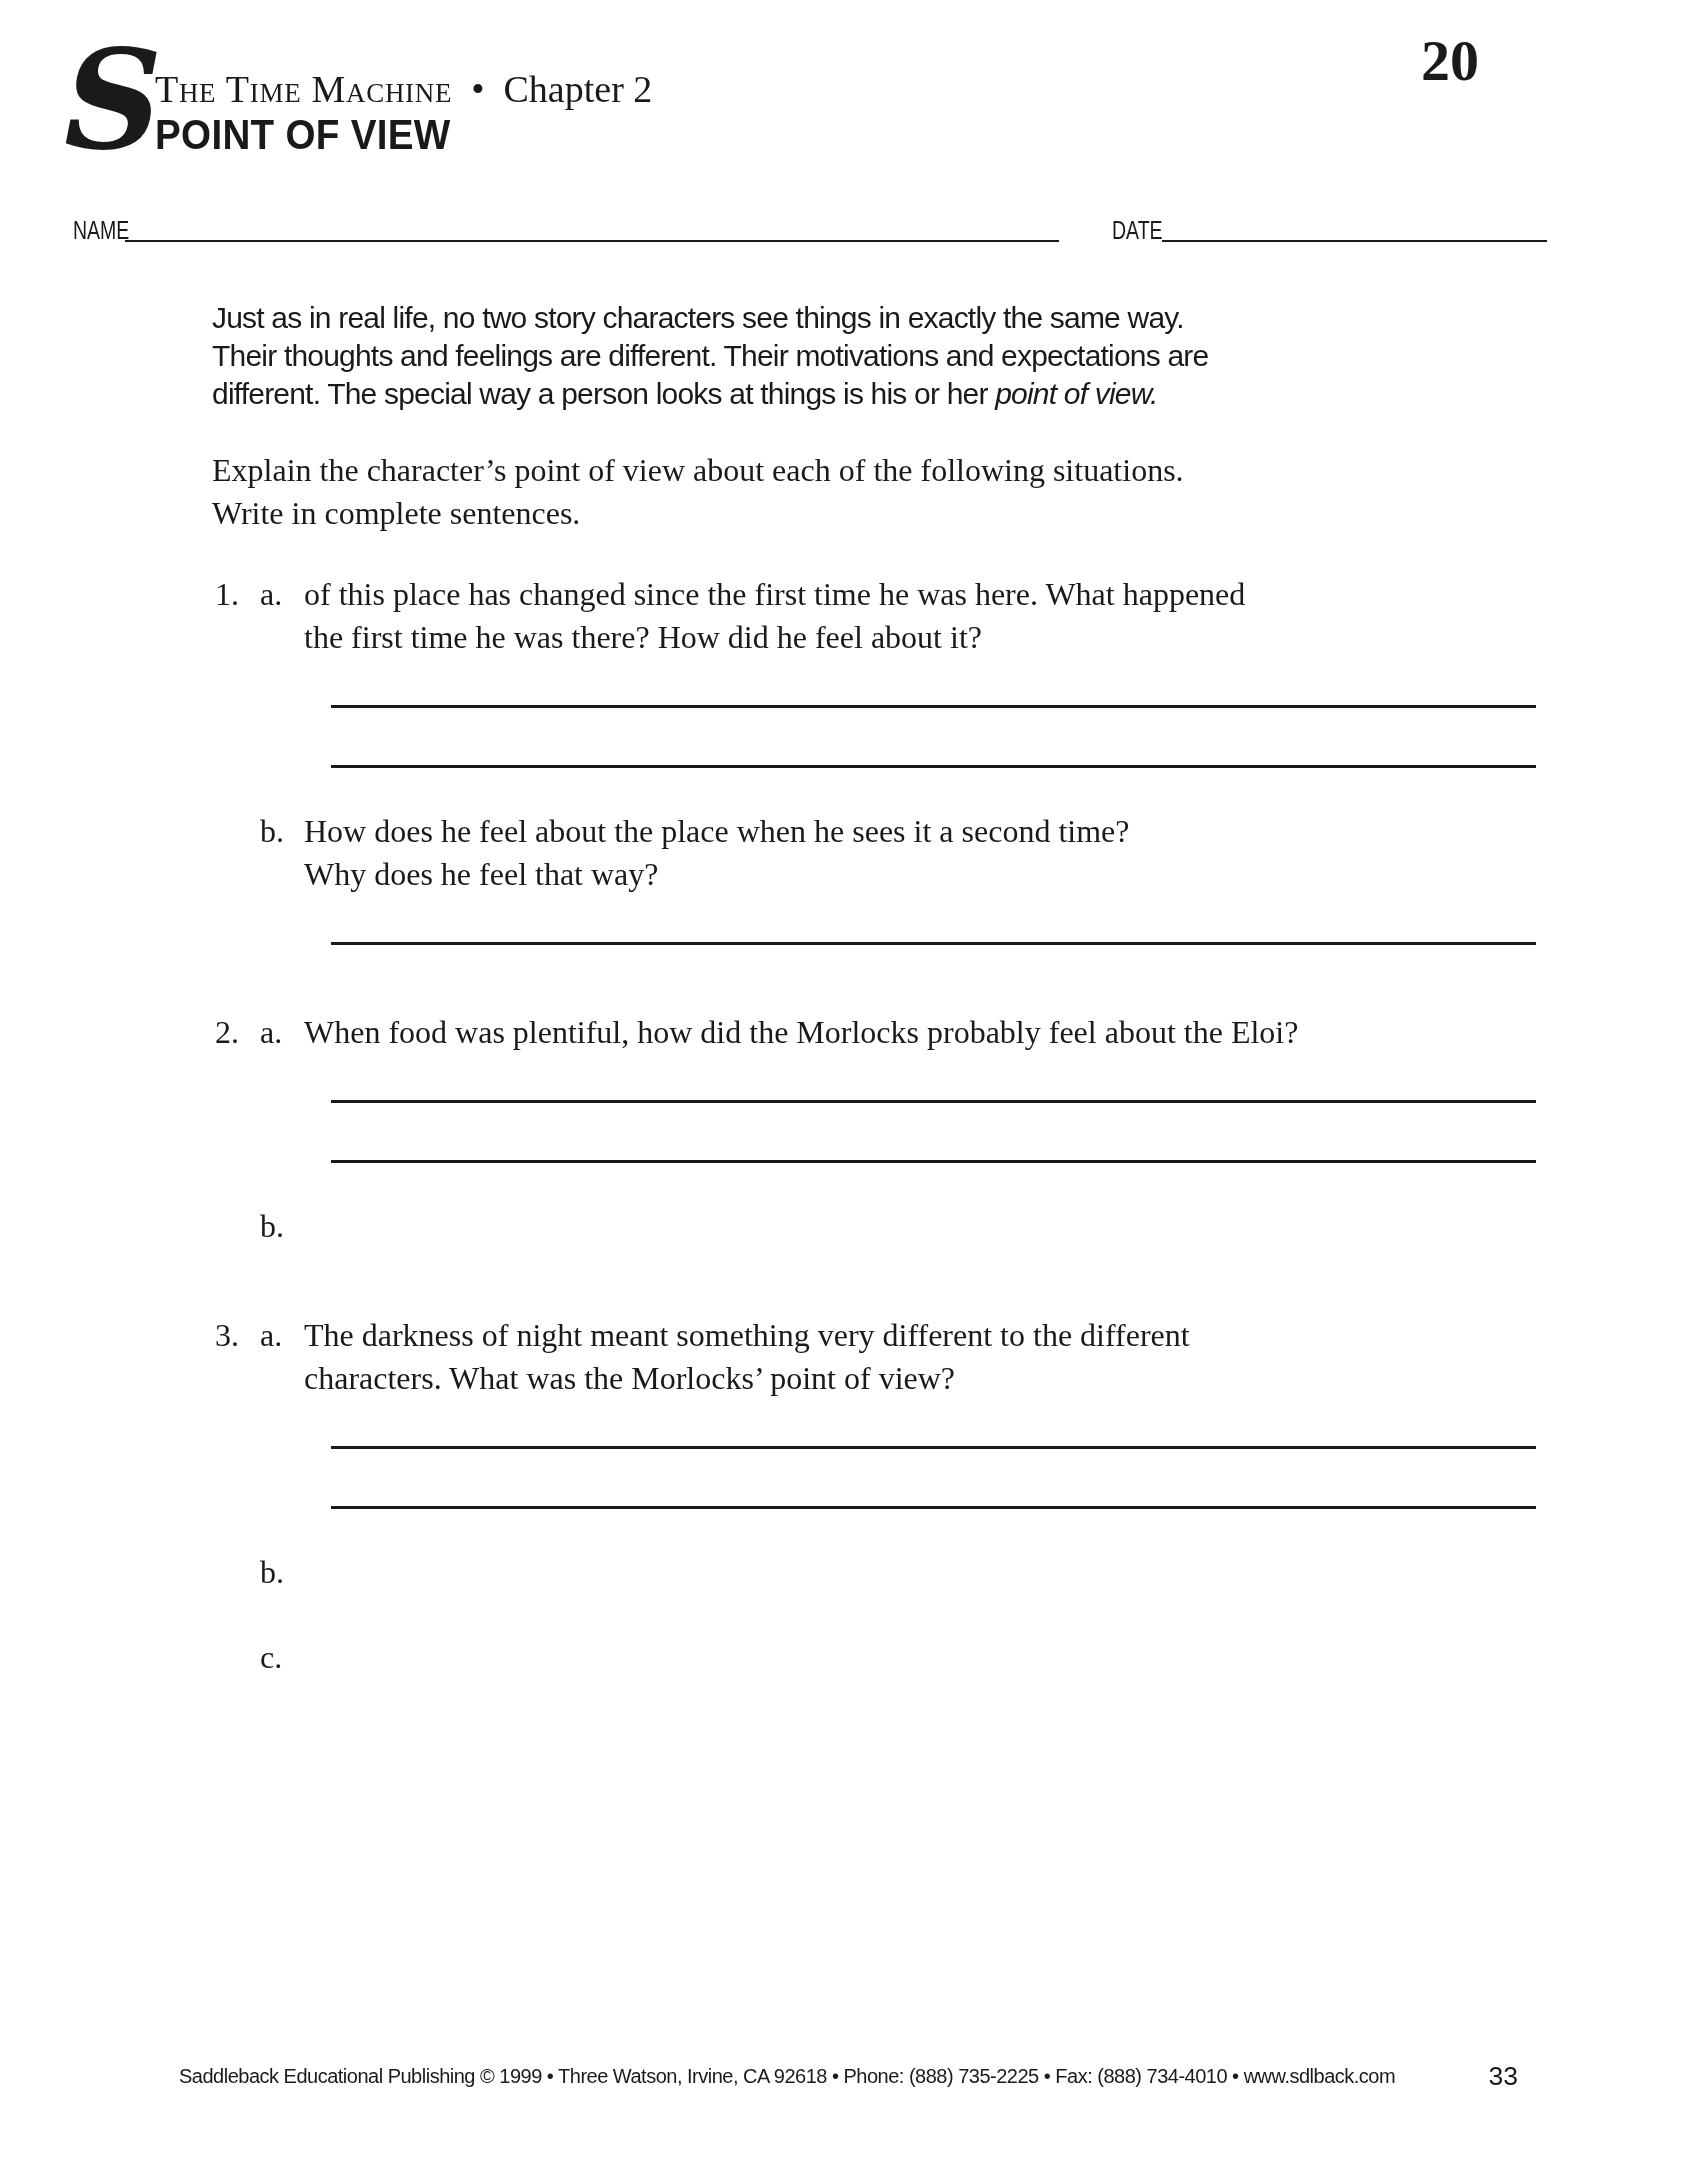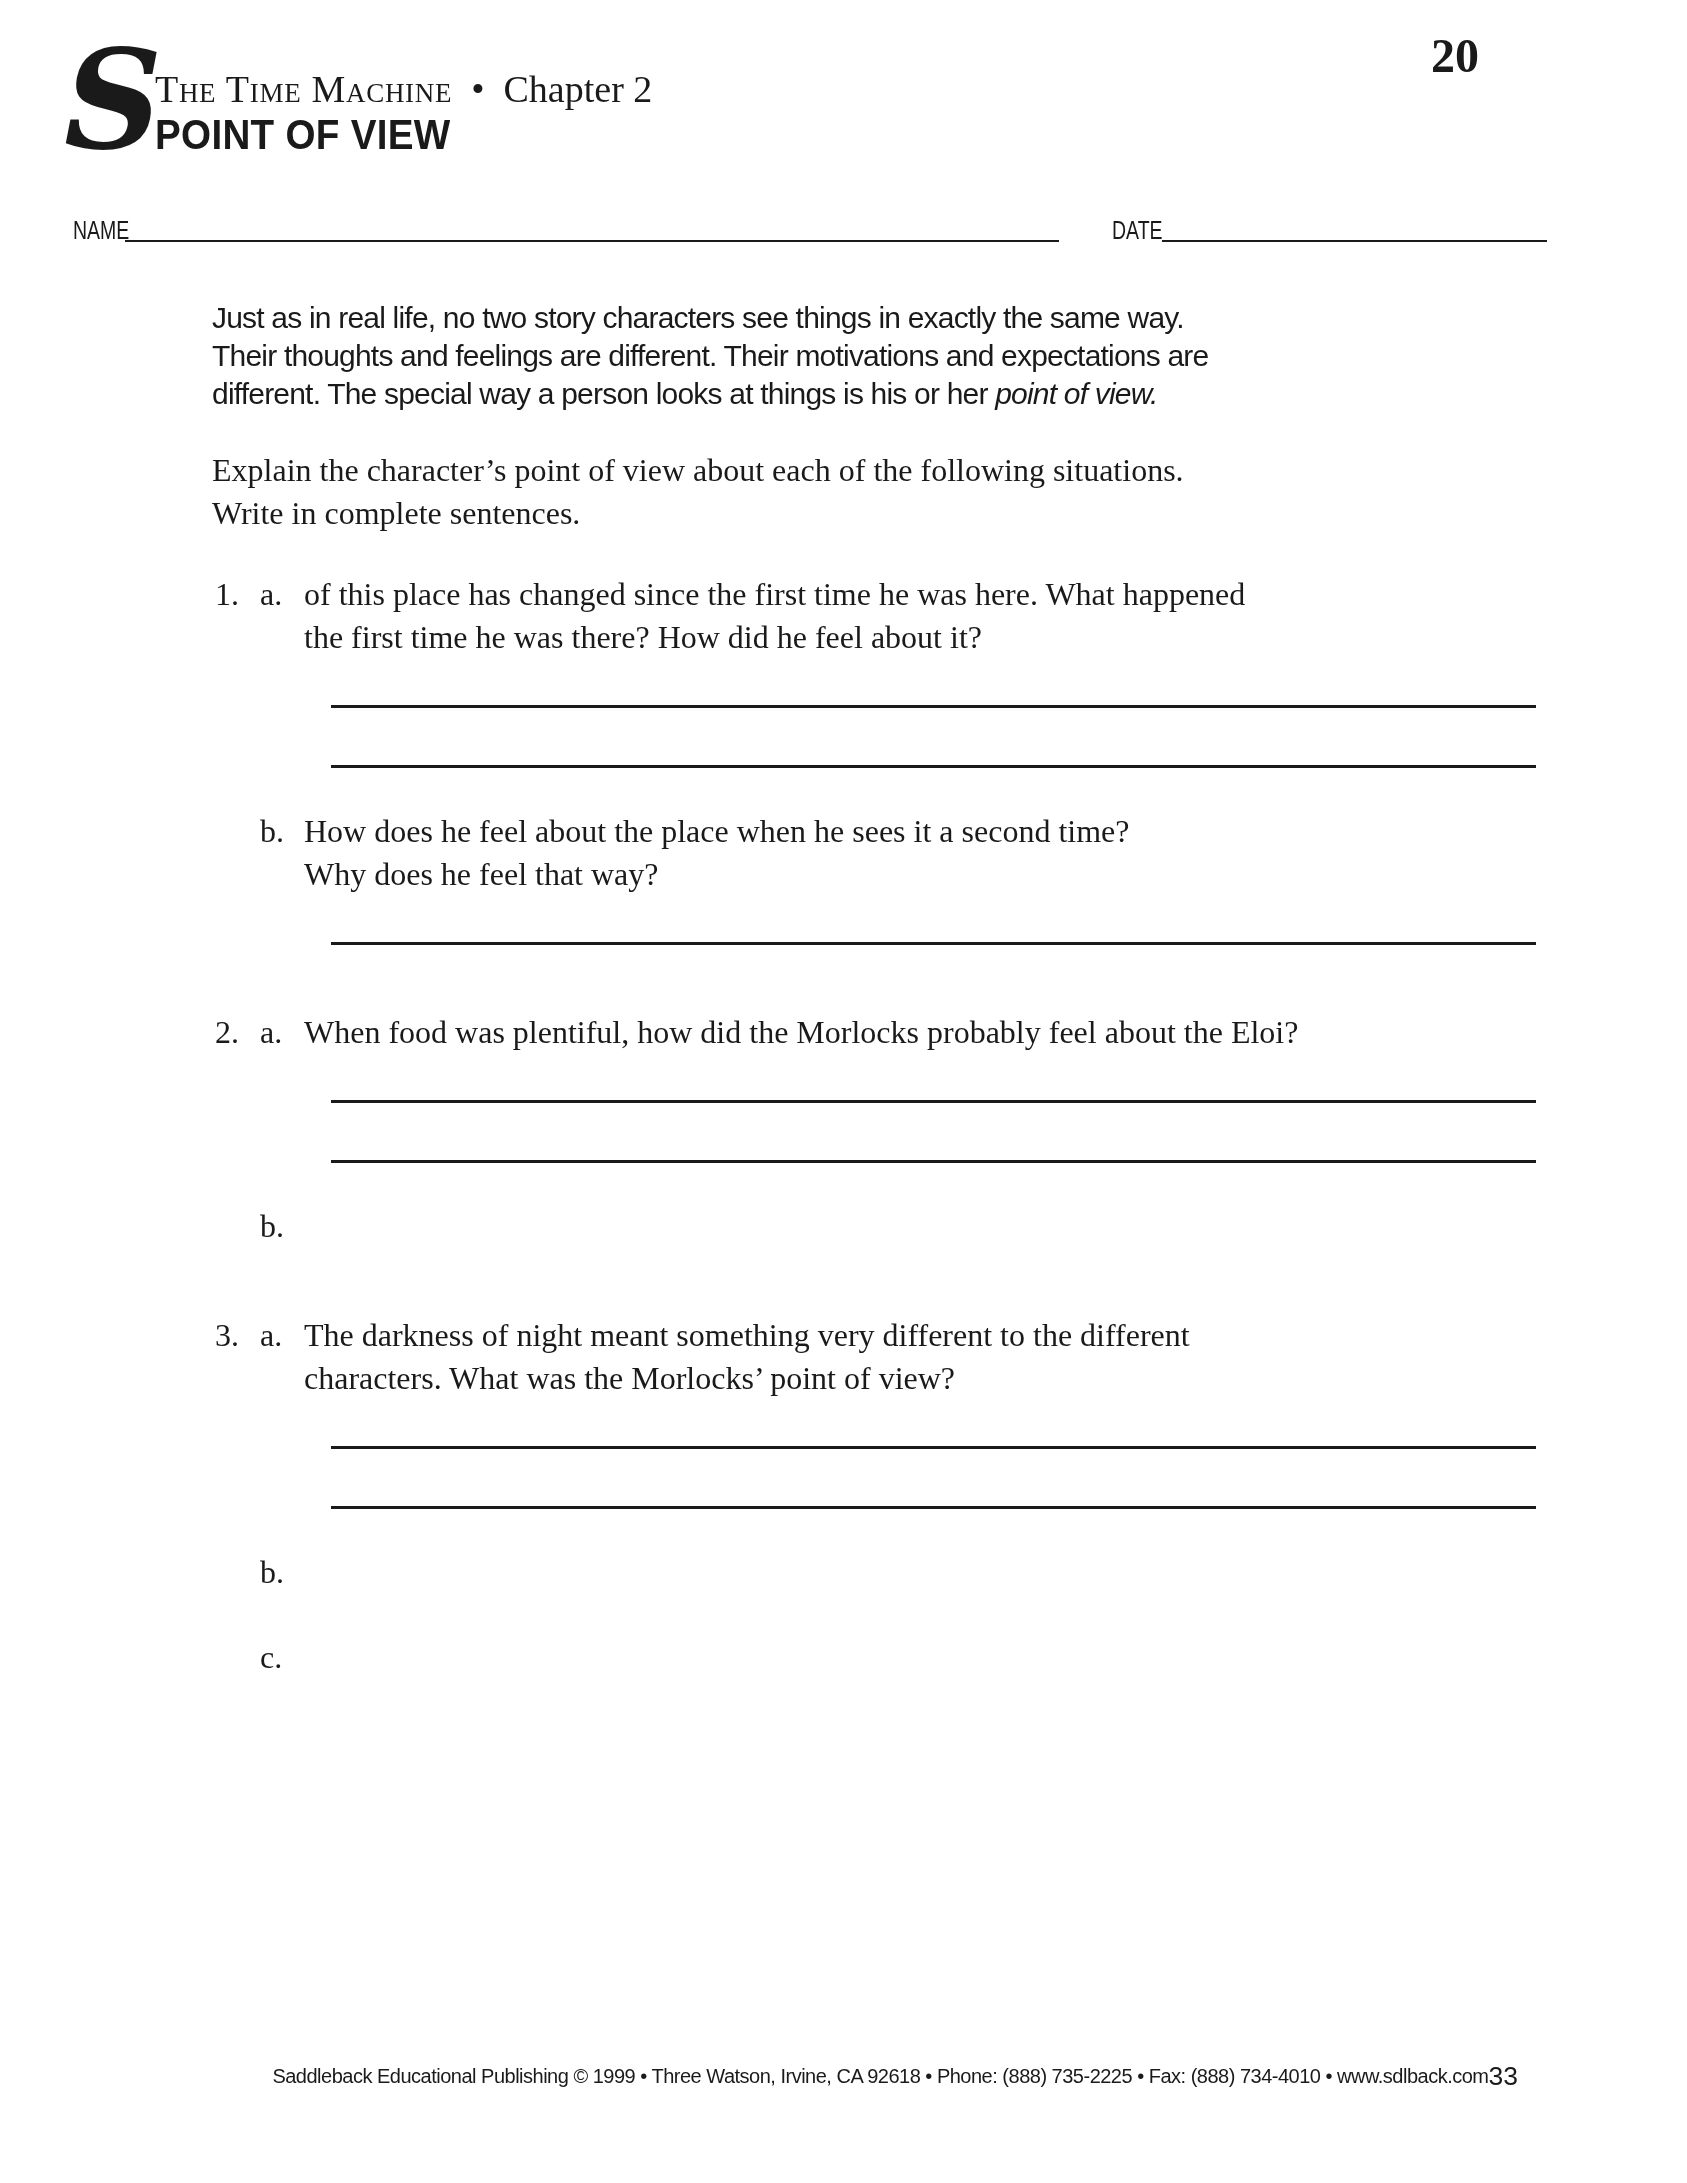--- a/index.html
+++ b/index.html
@@ -49,21 +49,21 @@
     transform: scaleX(0.92);
     transform-origin: left center;
     white-space: nowrap;
   }
   .worksheet-number {
     position: absolute;
     top: 32px;
     right: 208px;
     font-family: "Liberation Serif", serif;
     font-weight: bold;
-    font-size: 48px;
+    font-size: 58px;
     line-height: 1;
   }
 
   
   .name-date-row {
     position: absolute;
     left: 73px;
     right: 140px;
     top: 217px;
     display: flex;
@@ -133,21 +133,21 @@
   }
   .answer-line.first-line { margin-top: 46px; }
 
   
   .footer {
     position: absolute;
     left: 179px;
     right: 169px;
     top: 2063px;
     display: flex;
-    justify-content: flex-end;
+    justify-content: space-between;
     align-items: flex-start;
     font-family: "Liberation Sans", sans-serif;
   }
   .footer-text {
     font-size: 20px;
     line-height: 26.5px;
     letter-spacing: -0.5px;
     white-space: nowrap;
   }
   .footer-page {

